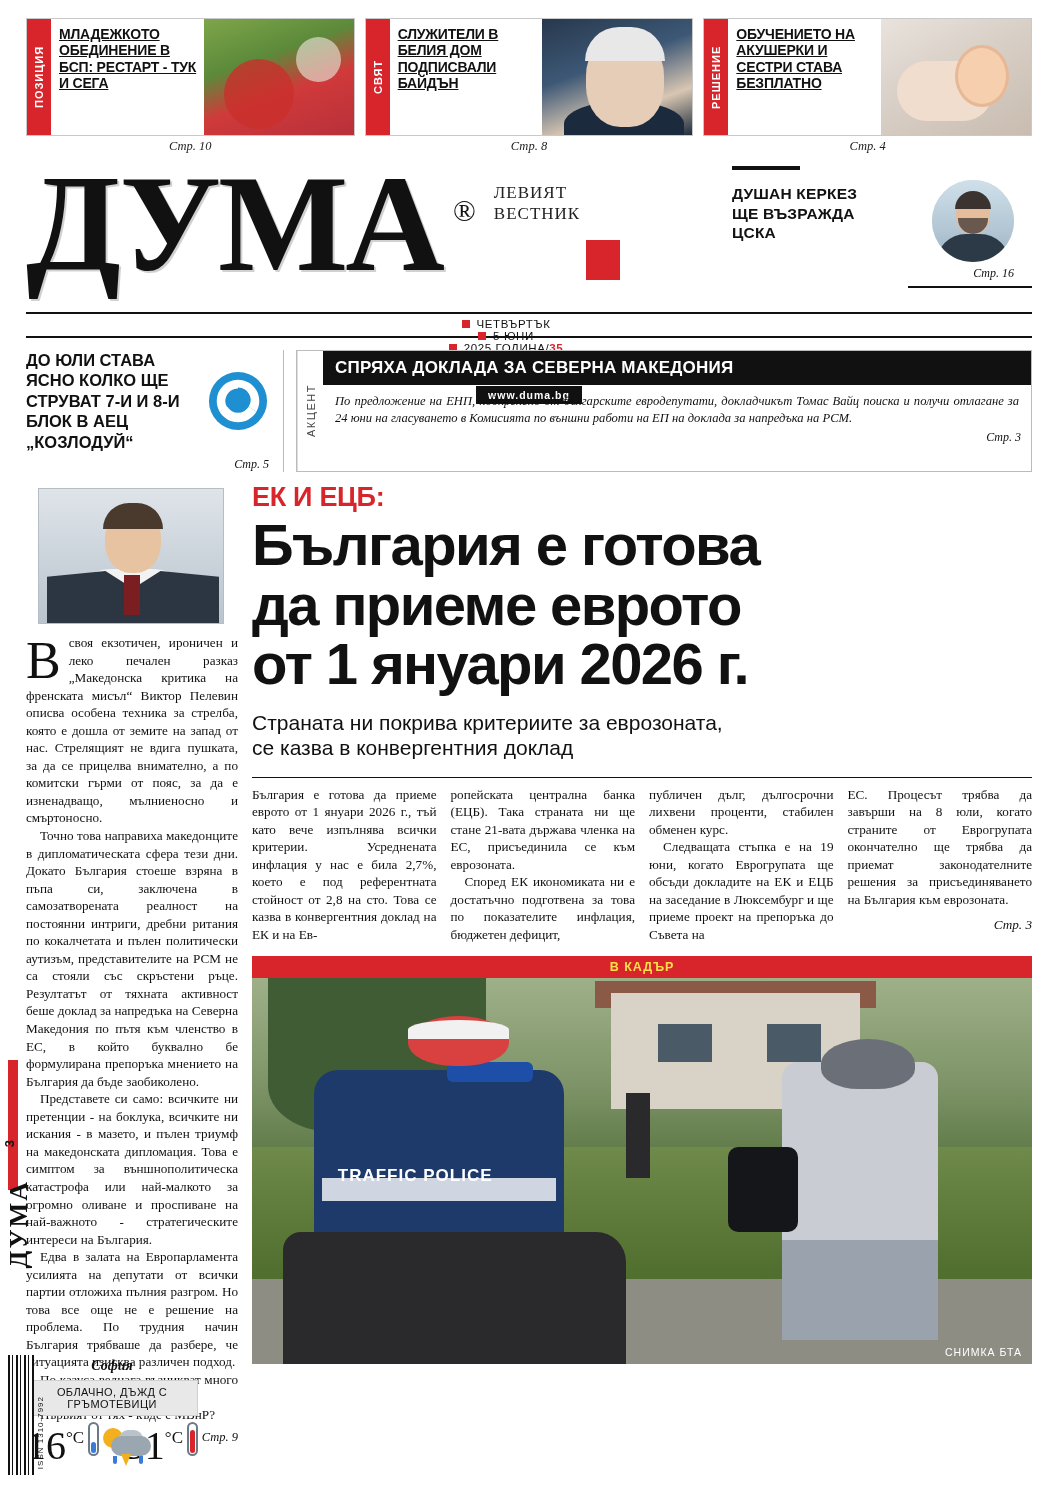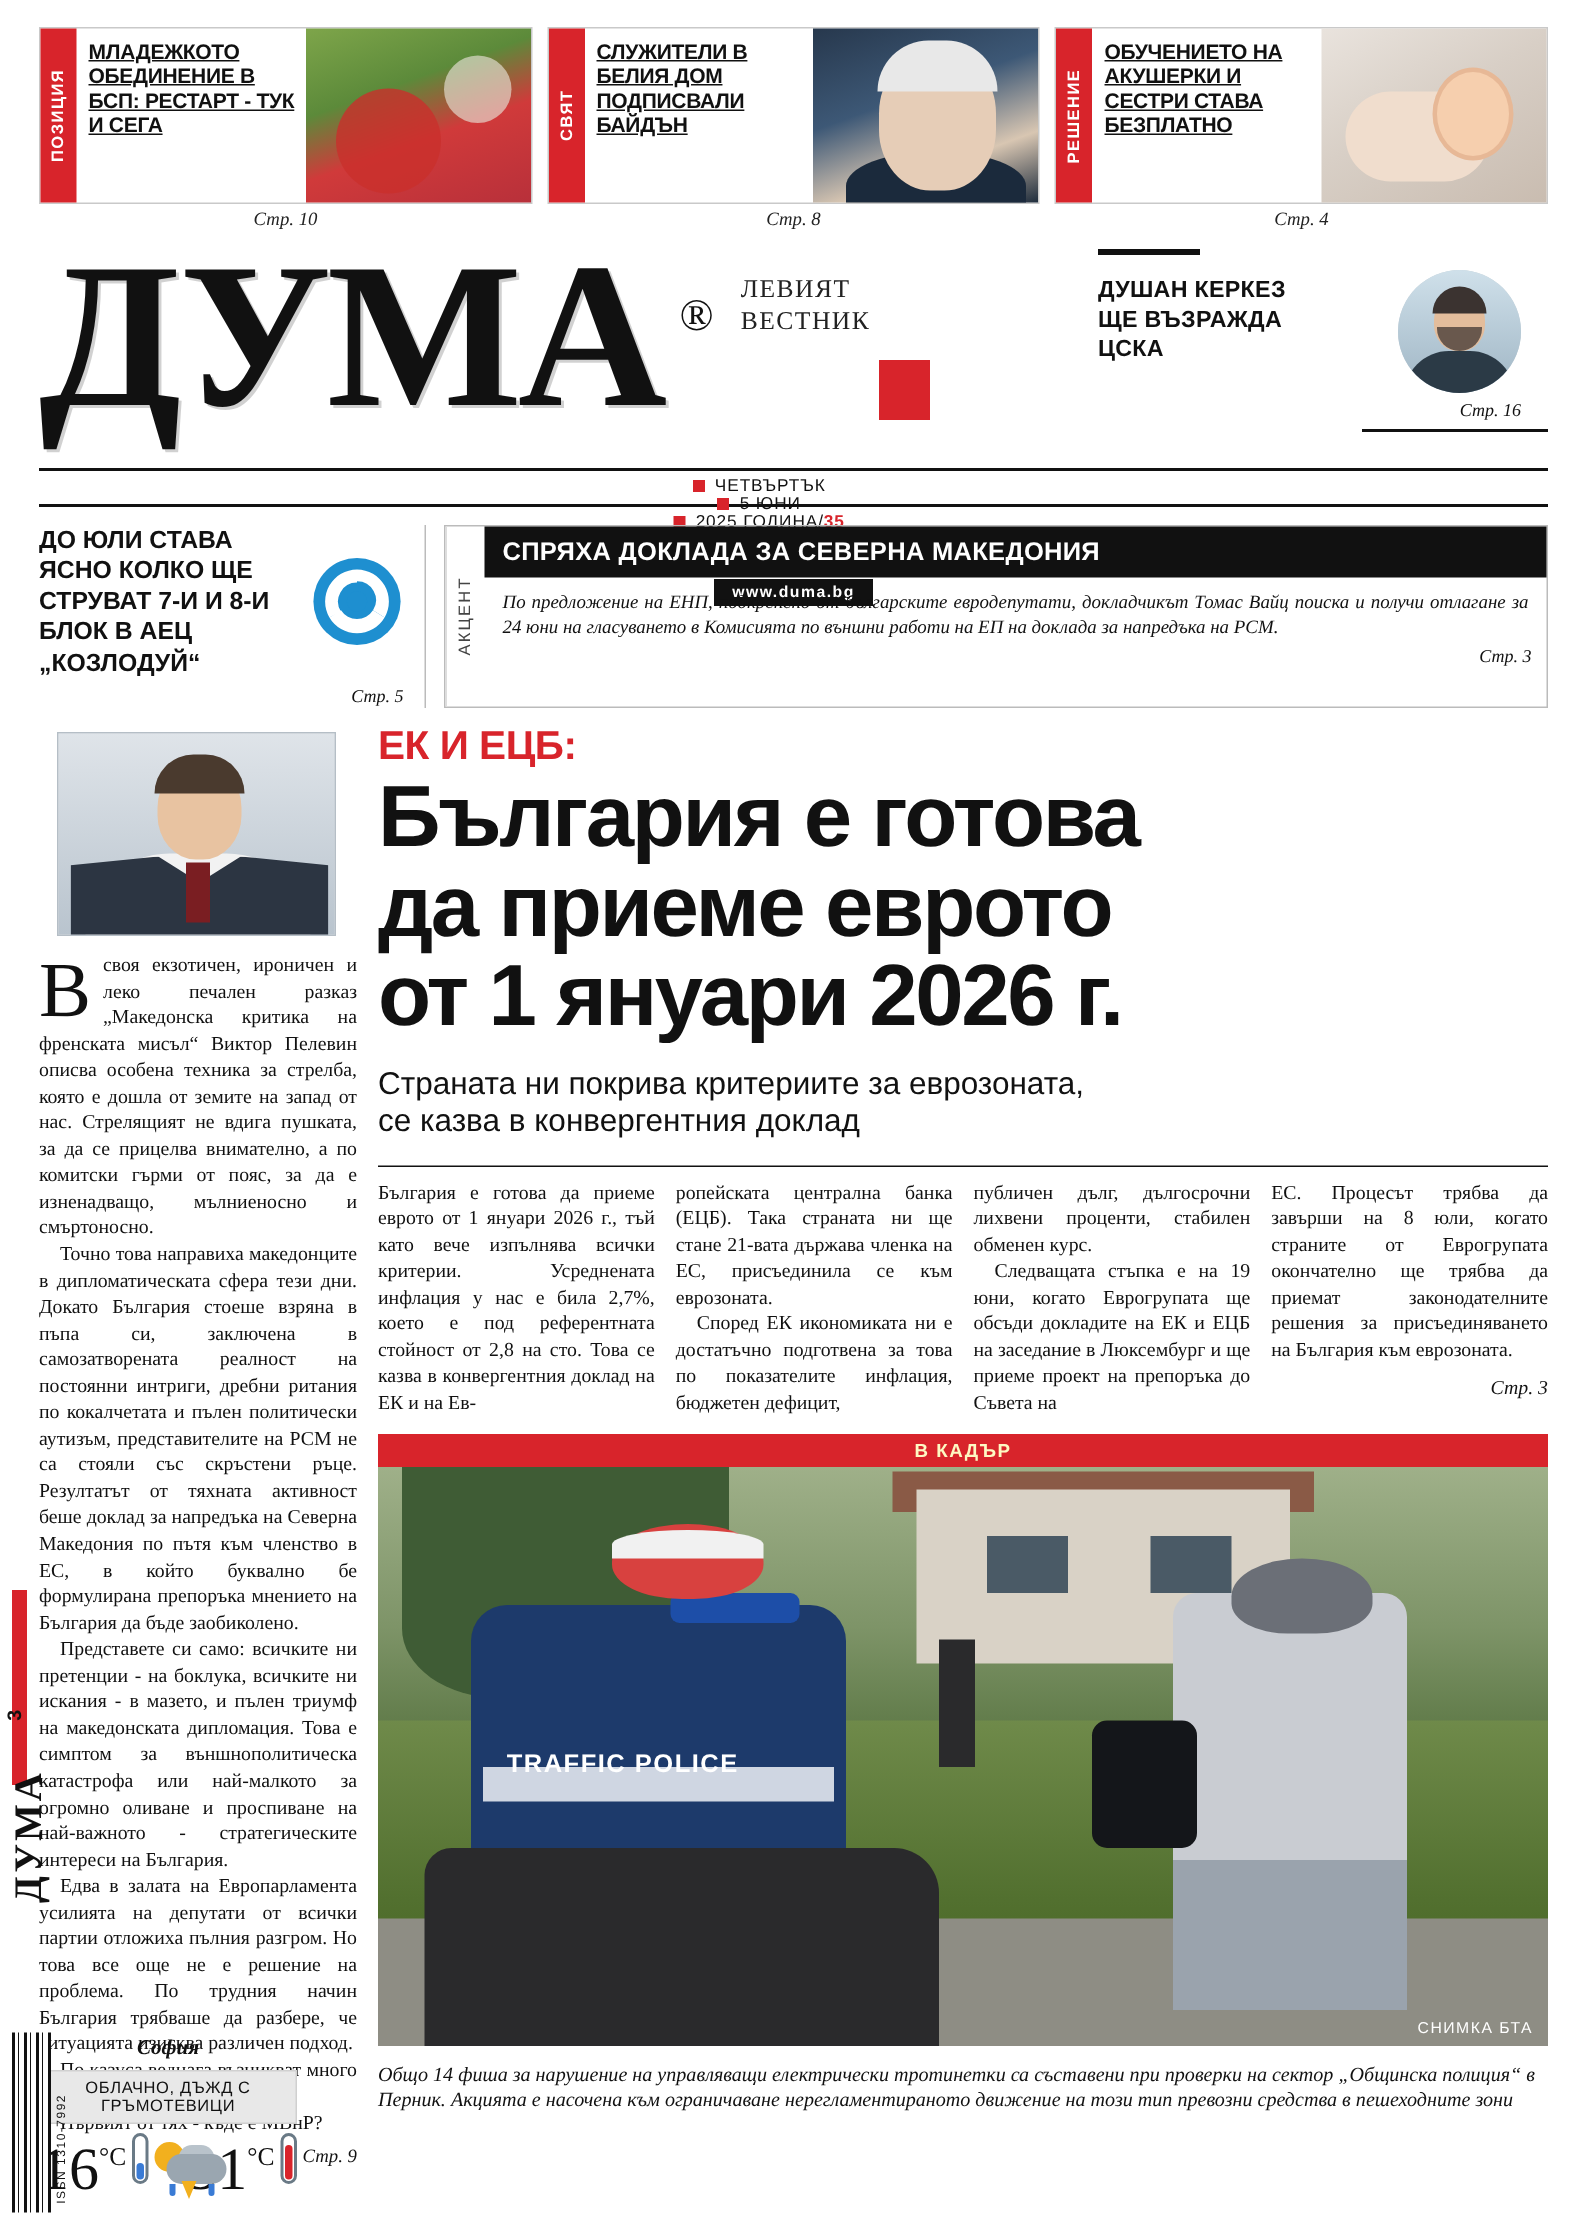--- a/index.html
+++ b/index.html
@@ -393,21 +393,21 @@
     padding-top: 8px;
   }
   .cols3 .c { flex: 1; font-size: 13.2px; line-height: 1.33; text-align: justify; }
   .cols3 .c p { margin: 0; text-indent: 14px; }
   .cols3 .c p:first-child { text-indent: 0; }
   .cols3 .pg { text-align: right; font-style: italic; margin-top: 8px; }
 
   
   .kadr-head {
     background: #d8242b;
-    color: #fef9c3;
+    color: #fde047;
     text-align: center;
     font-family: "Liberation Sans", sans-serif;
     font-weight: bold;
     font-size: 12.5px;
     letter-spacing: 1px;
     padding: 4px 0;
     margin-top: 12px;
   }
   .photo-main {
     height: 386px;
@@ -737,21 +737,20 @@
         <span class="helmet"></span>
           <span class="helmet-w"></span>
         <span class="moto"></span>
           <span class="mirror"></span>
         <span class="kid"></span>
           <span class="kid-short"></span>
           <span class="kid-helm"></span>
           <span class="bag"></span>
         <span class="credit">СНИМКА БТА</span>
       </div>
-      <div class="caption">Общо 14 фиша за нарушение на управляващи електрически тротинетки са съставени при проверки на сектор „Общинска полиция“ в Перник. Акцията е насочена към ограничаване нерегламентираното движение на този тип превозни средства в пешеходните зони</div>
     </div>
   </div>
 
   <div class="weather">
     <div class="city">София</div>
     <div class="cond">ОБЛАЧНО, ДЪЖД С ГРЪМОТЕВИЦИ</div>
     <div class="temps">
       <div class="temp">
         <span>16</span>
           <sup>°C</sup>

